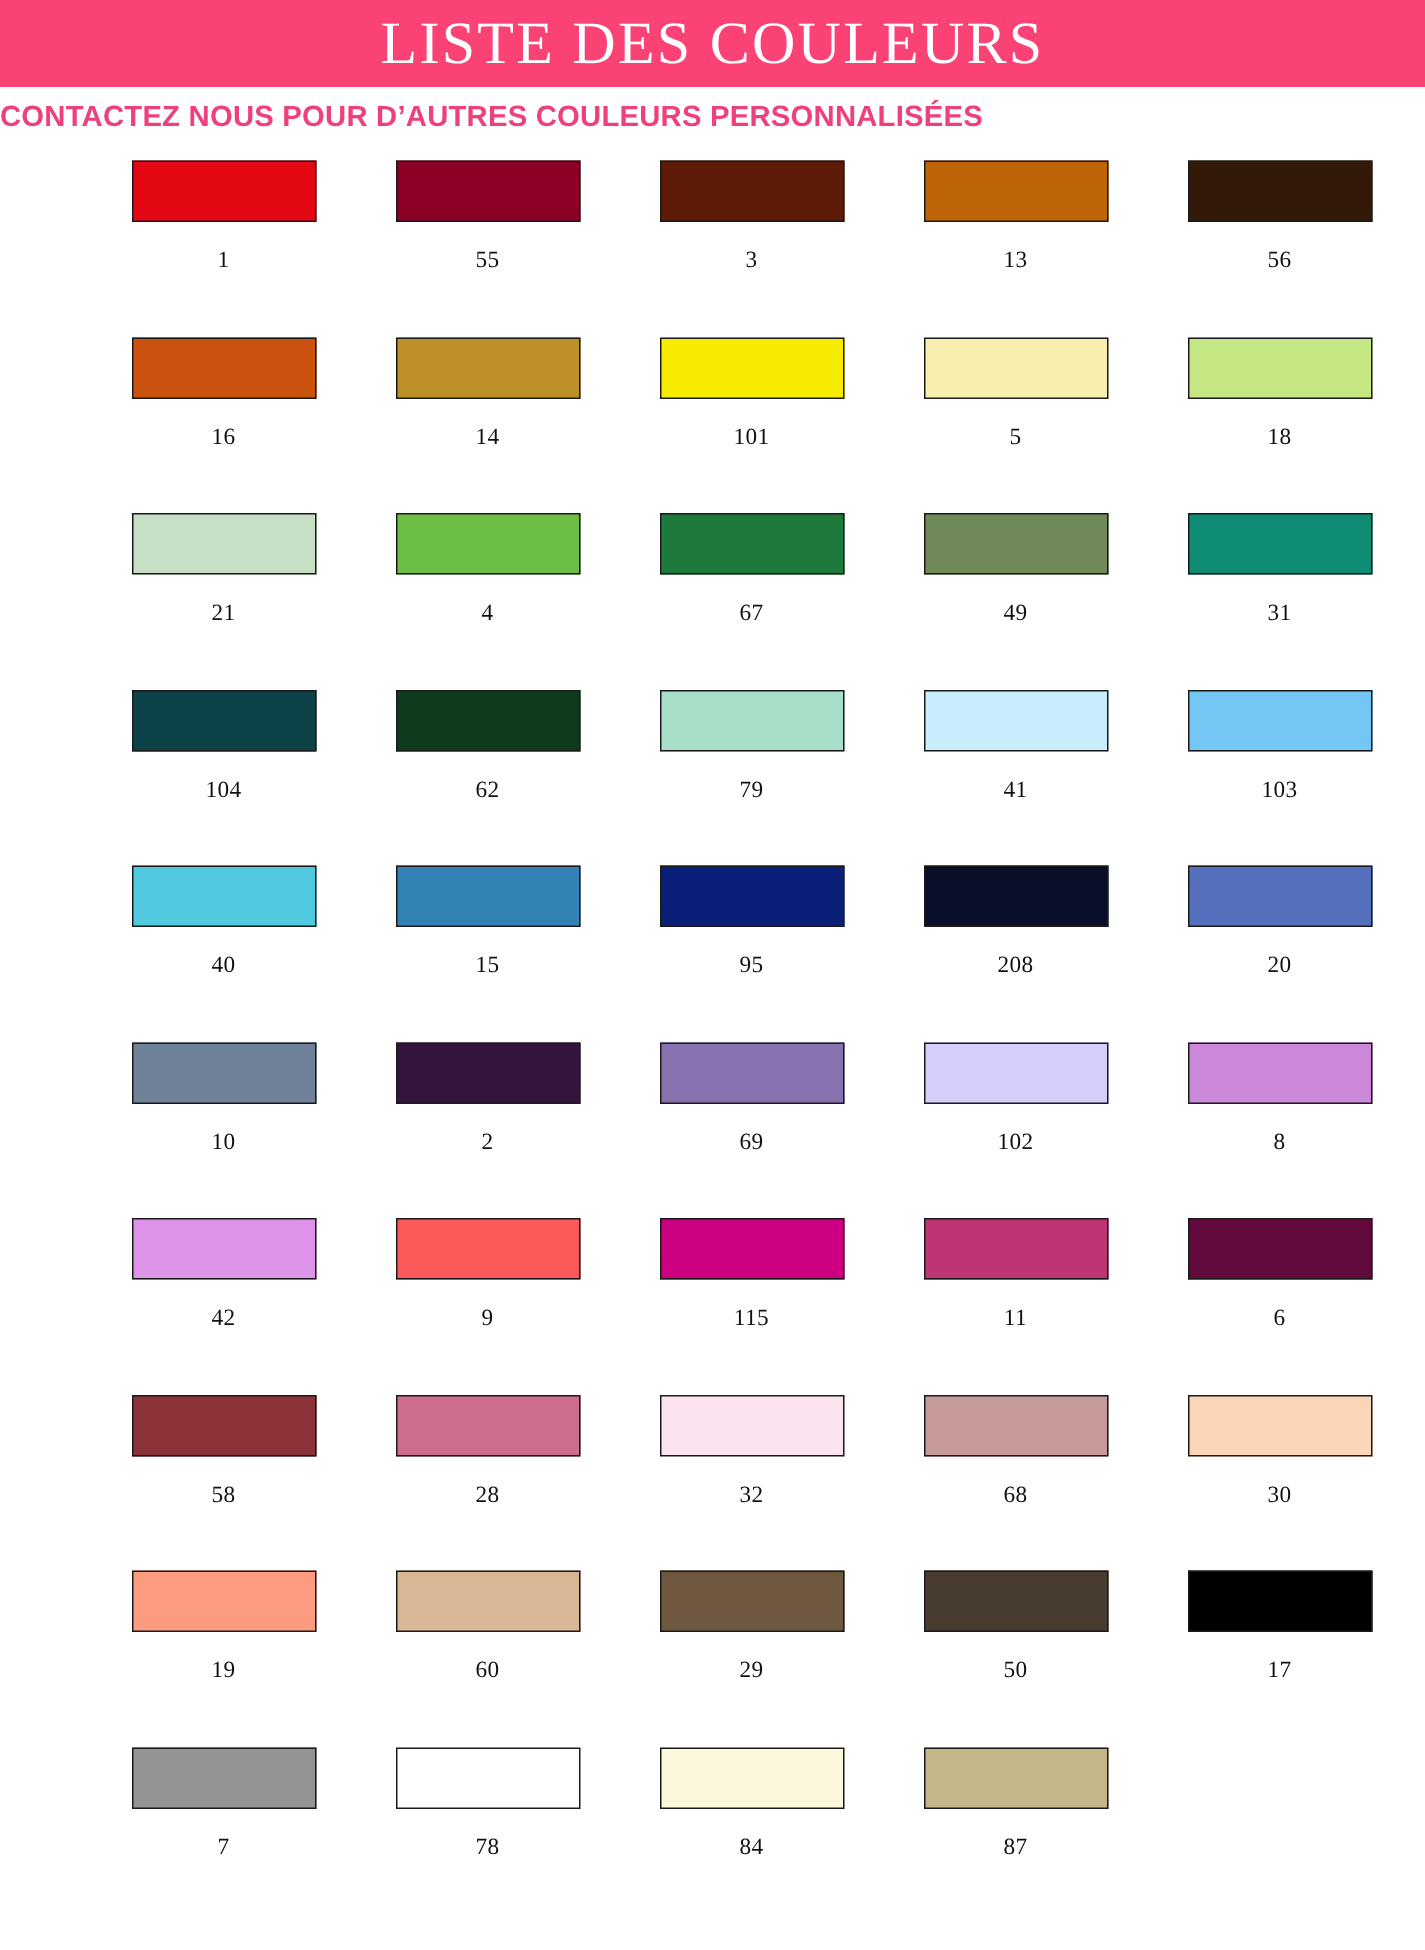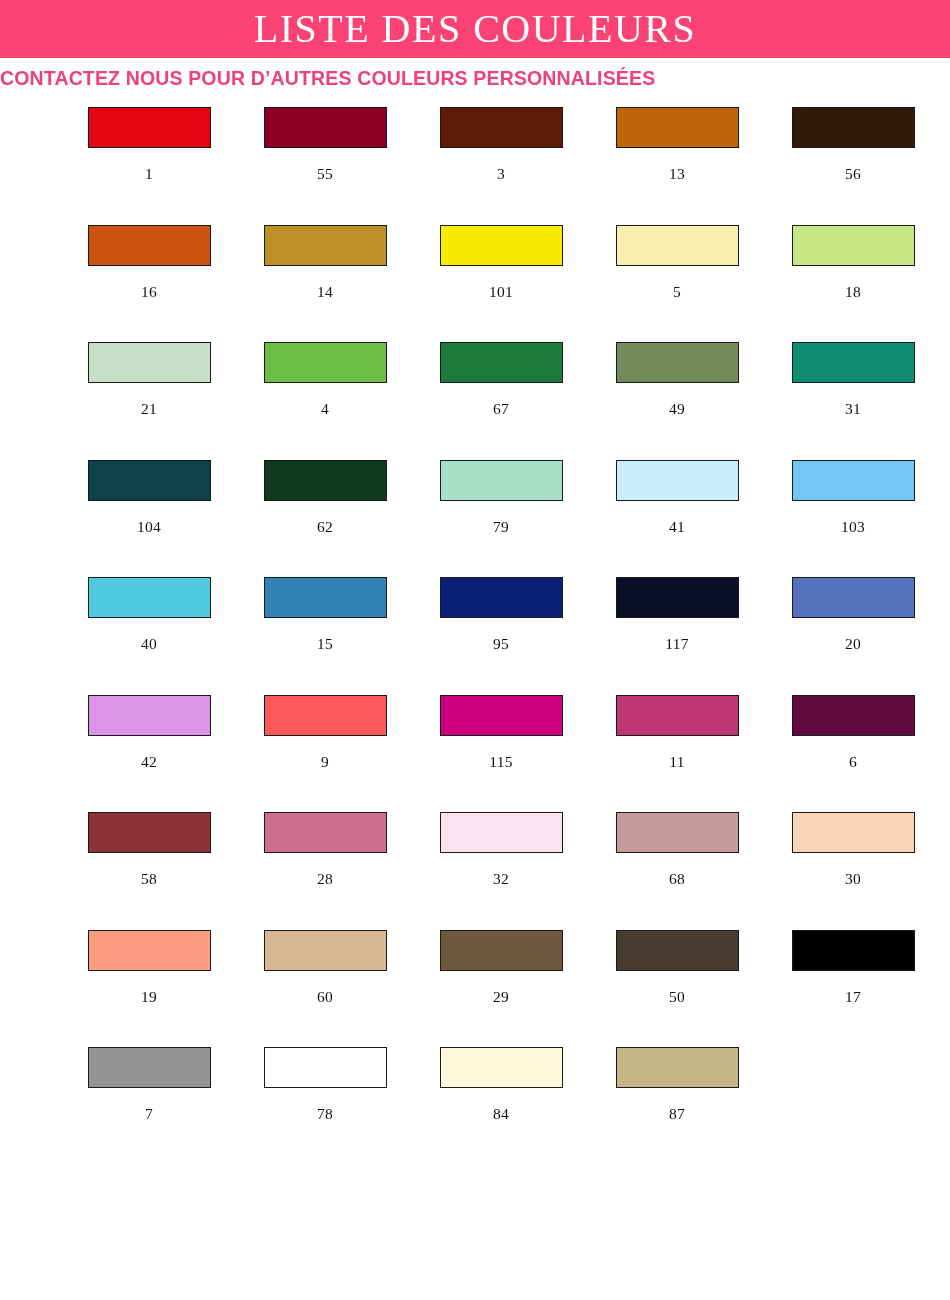--- a/index.html
+++ b/index.html
@@ -208,29 +208,51 @@
         <div class="cell">
           <div class="swatch" style="background: rgb(51, 130, 181); border-color: rgb(26, 26, 26);"></div>
           <div class="swatch-label">15</div>
         </div>
         <div class="cell">
           <div class="swatch" style="background: rgb(10, 31, 120); border-color: rgb(26, 26, 26);"></div>
           <div class="swatch-label">95</div>
         </div>
         <div class="cell">
           <div class="swatch" style="background: rgb(9, 15, 40); border-color: rgb(26, 26, 26);"></div>
-          <div class="swatch-label">117</div>
+          <div class="swatch-label">208</div>
         </div>
         <div class="cell">
           <div class="swatch" style="background: rgb(85, 112, 189); border-color: rgb(26, 26, 26);"></div>
           <div class="swatch-label">20</div>
         </div>
       </div>
       <div class="grid-row">
         <div class="cell first">
+          <div class="swatch" style="background: rgb(111, 130, 153); border-color: rgb(26, 26, 26);"></div>
+          <div class="swatch-label">10</div>
+        </div>
+        <div class="cell">
+          <div class="swatch" style="background: rgb(50, 20, 61); border-color: rgb(26, 26, 26);"></div>
+          <div class="swatch-label">2</div>
+        </div>
+        <div class="cell">
+          <div class="swatch" style="background: rgb(136, 114, 176); border-color: rgb(26, 26, 26);"></div>
+          <div class="swatch-label">69</div>
+        </div>
+        <div class="cell">
+          <div class="swatch" style="background: rgb(214, 205, 251); border-color: rgb(26, 26, 26);"></div>
+          <div class="swatch-label">102</div>
+        </div>
+        <div class="cell">
+          <div class="swatch" style="background: rgb(203, 135, 216); border-color: rgb(26, 26, 26);"></div>
+          <div class="swatch-label">8</div>
+        </div>
+      </div>
+      <div class="grid-row">
+        <div class="cell first">
           <div class="swatch" style="background: rgb(221, 147, 232); border-color: rgb(26, 26, 26);"></div>
           <div class="swatch-label">42</div>
         </div>
         <div class="cell">
           <div class="swatch" style="background: rgb(252, 90, 90); border-color: rgb(26, 26, 26);"></div>
           <div class="swatch-label">9</div>
         </div>
         <div class="cell">
           <div class="swatch" style="background: rgb(204, 0, 128); border-color: rgb(26, 26, 26);"></div>
           <div class="swatch-label">115</div>

